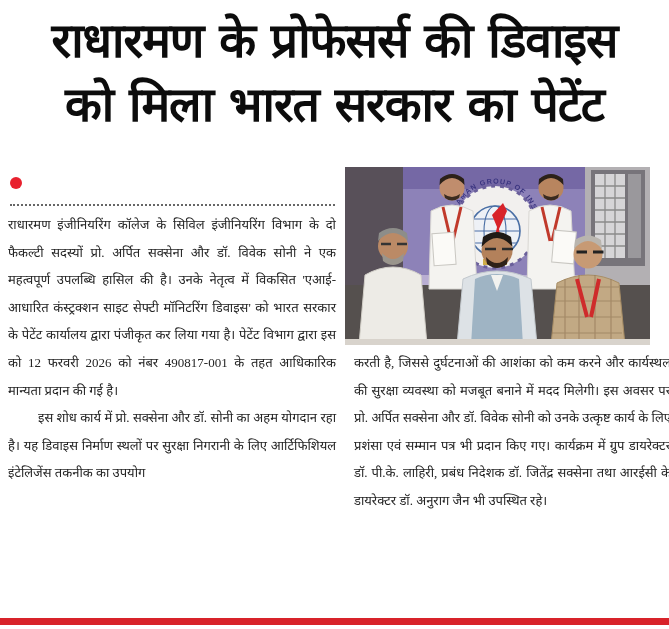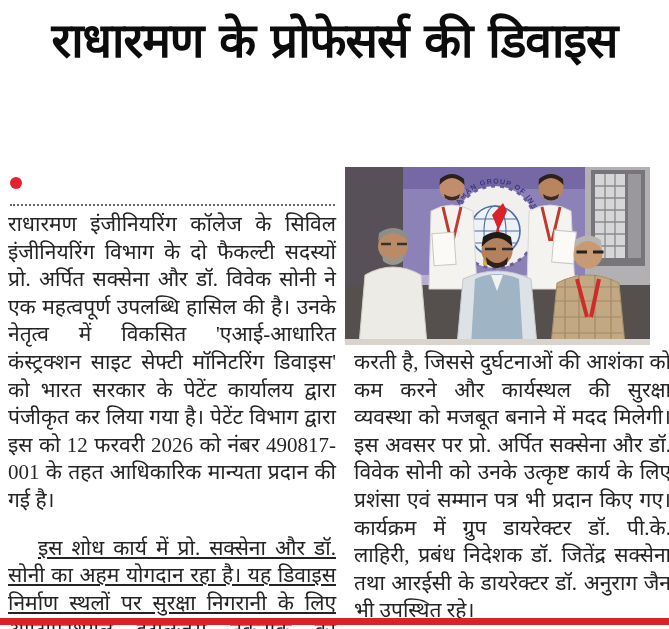--- a/index.html
+++ b/index.html
@@ -28,45 +28,46 @@
   }
   .byline .dot{
     display:inline-block;width:12px;height:12px;border-radius:50%;
     background:#e8212e;margin-right:14px;vertical-align:1px;
   }
   .col{position:absolute;}
   .col-left{top:211px;left:8px;width:328px;}
   .col-right{top:349px;left:354px;width:317px;}
   .para{
     margin:0;
-    font-size:21px;
+    font-size:13px;
     line-height:27.6px;
     color:#242424;
     text-align:justify;
     text-justify:inter-word;
   }
-  .para + .para{margin-top:20px;text-decoration:underline;}
+  .para + .para{margin-top:0;}
   .para.indent{text-indent:30px;}
   .photo-wrap{
     position:absolute;top:167px;left:345px;width:305px;height:178px;
     background:#8f8a8e;
   }
   .photo-wrap svg{display:block;width:100%;height:100%;}
   .redbar{
     position:absolute;top:618px;left:0;width:669px;height:7px;
     background:#d8232a;
   }
 </style>
 </head>
 <body>
 
 <div>
 
   <h1 class="headline">
     <span>राधारमण के प्रोफेसर्स की डिवाइस</span><br>
+    <span>को मिला भारत सरकार का पेटेंट</span>
   </h1>
 
   <div class="byline">
     <span class="dot"></span>
   </div>
 
   <div class="photo-wrap">
     <svg viewBox="0 0 305 178" preserveAspectRatio="none">
       <defs>
         <path id="logoArc" d="M 114 74 A 40 40 0 1 1 186 74" fill="none"></path>

